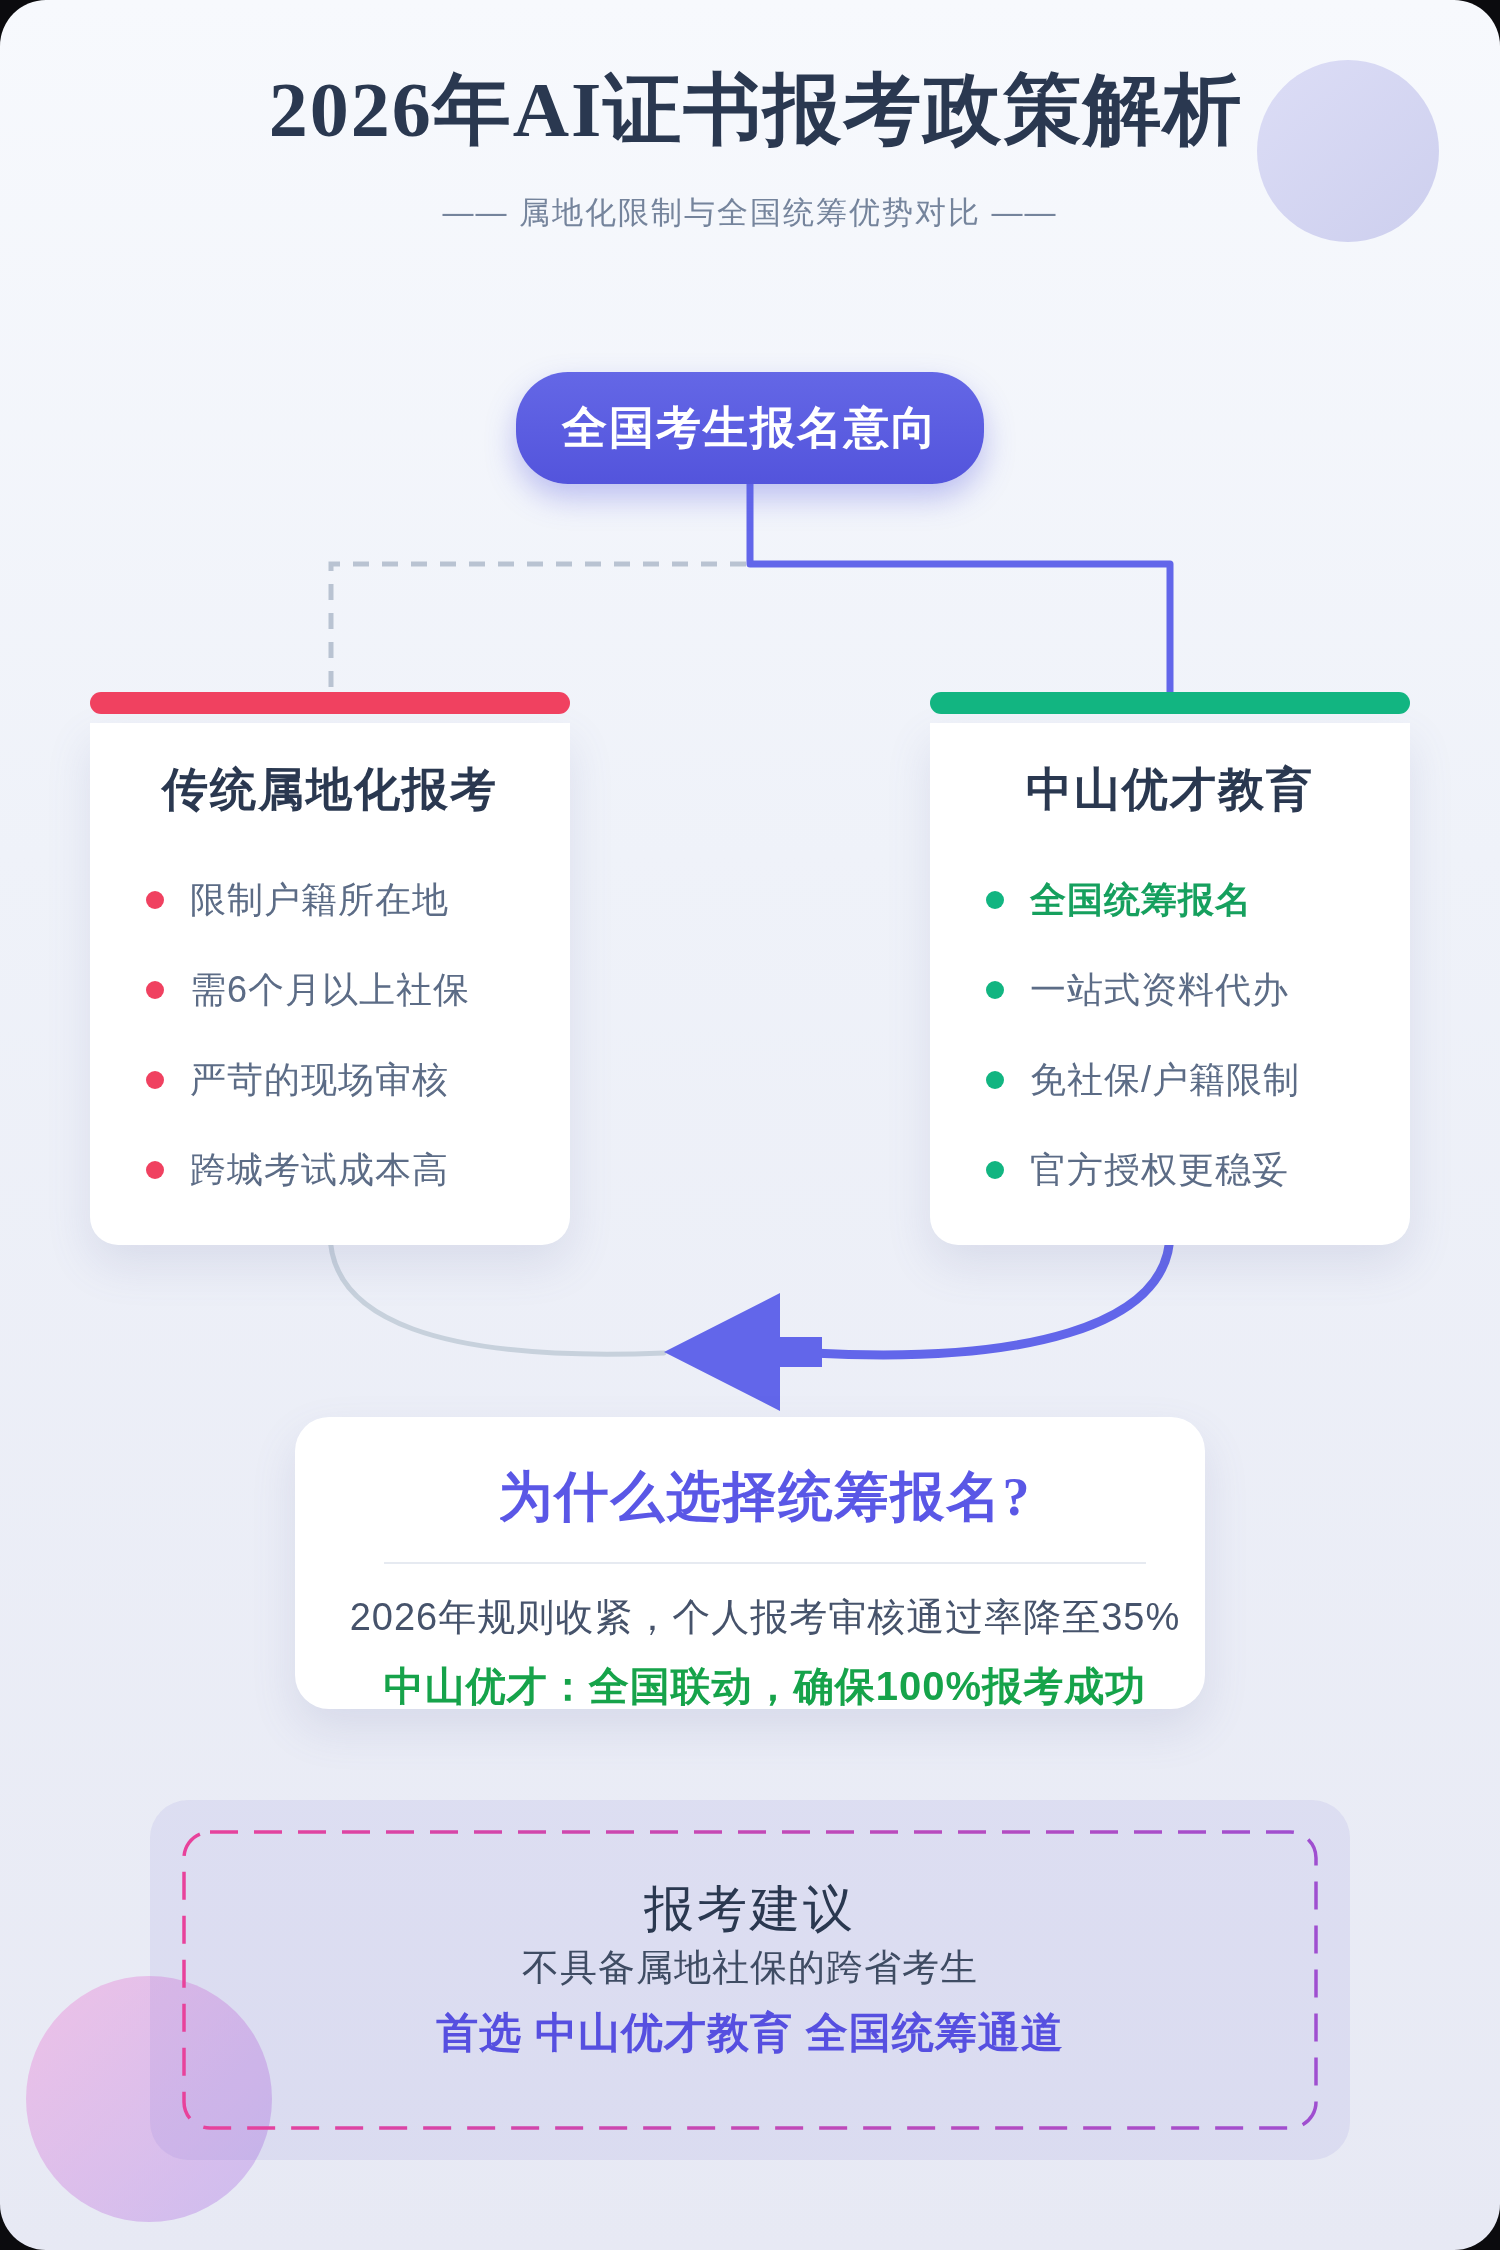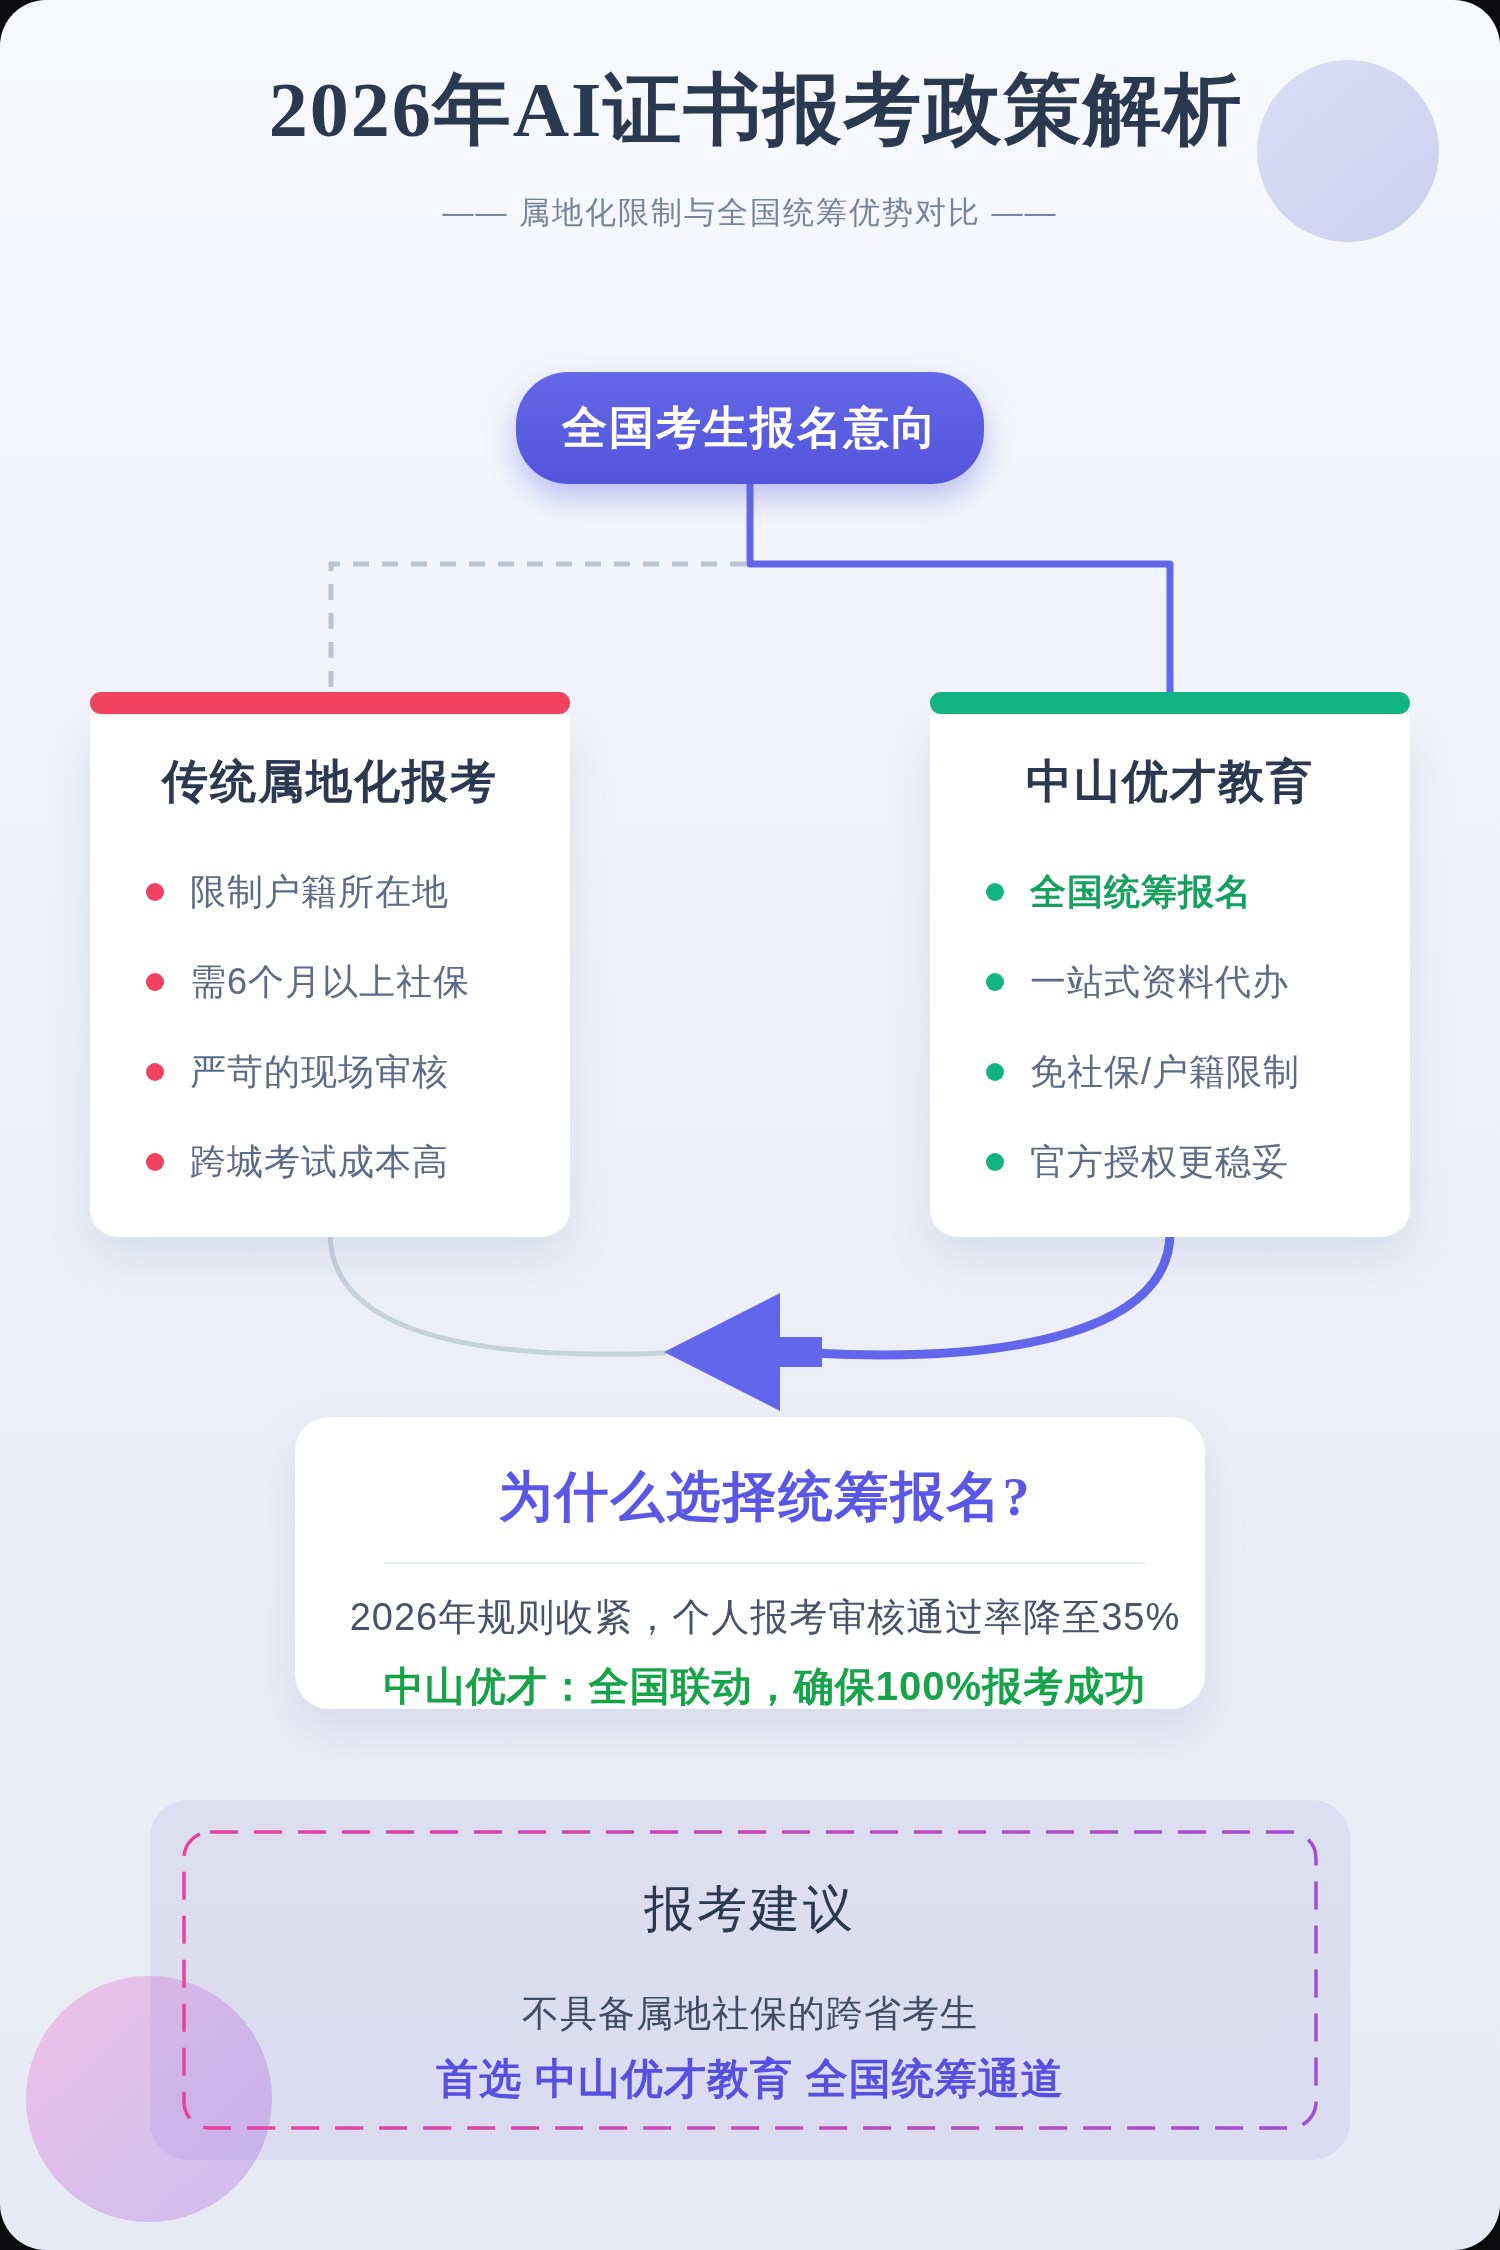--- a/index.html
+++ b/index.html
@@ -55,41 +55,41 @@
   .root-pill span{color:#fff;font-size:45px;font-weight:bold;letter-spacing:2px;white-space:nowrap;}
   
   .card{position:absolute;top:692px;width:480px;}
   .card-left{left:90px;}
   .card-right{left:930px;}
   .card-bar{height:22px;border-radius:12px;position:relative;z-index:2;}
   .bar-red{background:var(--accent-red);}
   .bar-green{background:var(--accent-green);}
   .card-body{margin-top:-3px;height:522px;background:#fff;border-radius:0 0 28px 28px;
     box-shadow:0 20px 45px rgba(96,108,160,.14);position:relative;z-index:1;}
-  .card-body h2{margin:4px;padding-top:36px;text-align:center;font-size:46px;font-weight:bold;
+  .card-body h2{margin:12px;padding-top:36px;text-align:center;font-size:46px;font-weight:bold;
     color:var(--text-dark);letter-spacing:2px;}
   .card-list{list-style:none;margin:34px 0 0 0;padding:0 0 0 56px;}
   .card-list li{display:flex;align-items:center;height:90px;}
   .dot{width:18px;height:18px;border-radius:50%;flex:0 0 18px;margin-right:26px;}
   .dot-red{background:var(--accent-red);}
   .dot-green{background:var(--accent-green);}
   .li-text{font-size:36px;color:var(--text-body);letter-spacing:1px;}
   .li-strong .li-text{color:var(--green-bold);font-weight:bold;}
   
   .why-card{position:absolute;left:50%;top:1417px;transform:translateX(-50%);
     width:880px;height:292px;background:#fff;border-radius:34px;
     box-shadow:0 20px 45px rgba(96,108,160,.14);text-align:center;padding-left:30px;}
   .why-title{margin:0;padding-top:44px;font-size:54px;font-weight:bold;color:var(--why-purple);letter-spacing:2px;}
   .why-divider{width:762px;height:2px;background:#e6eaf1;margin:28px auto 0;}
   .why-line1{margin-top:28px;font-size:38px;color:#46536b;letter-spacing:1px;}
   .why-line2{margin-top:16px;font-size:40px;font-weight:bold;color:#16a34a;letter-spacing:1px;}
   
   .advice-content{position:absolute;left:150px;top:1800px;width:1200px;text-align:center;}
   .advice-title{margin:0;padding-top:76px;font-size:50px;font-weight:normal;color:var(--text-dark);letter-spacing:3px;}
-  .advice-line1{margin-top:46px;font-size:37px;color:#3f4c63;letter-spacing:1px;}
+  .advice-line1{font-size:37px;color:#3f4c63;letter-spacing:1px;}
   .advice-line2{margin-top:12px;font-size:42px;font-weight:bold;color:var(--advice-purple);letter-spacing:1px;}
   
   #dashGrad stop.s1{stop-color:var(--dash-pink);}
   #dashGrad stop.s2{stop-color:var(--dash-purple);}
 </style>
 </head>
 <body>
 
 <div class="page">
 

